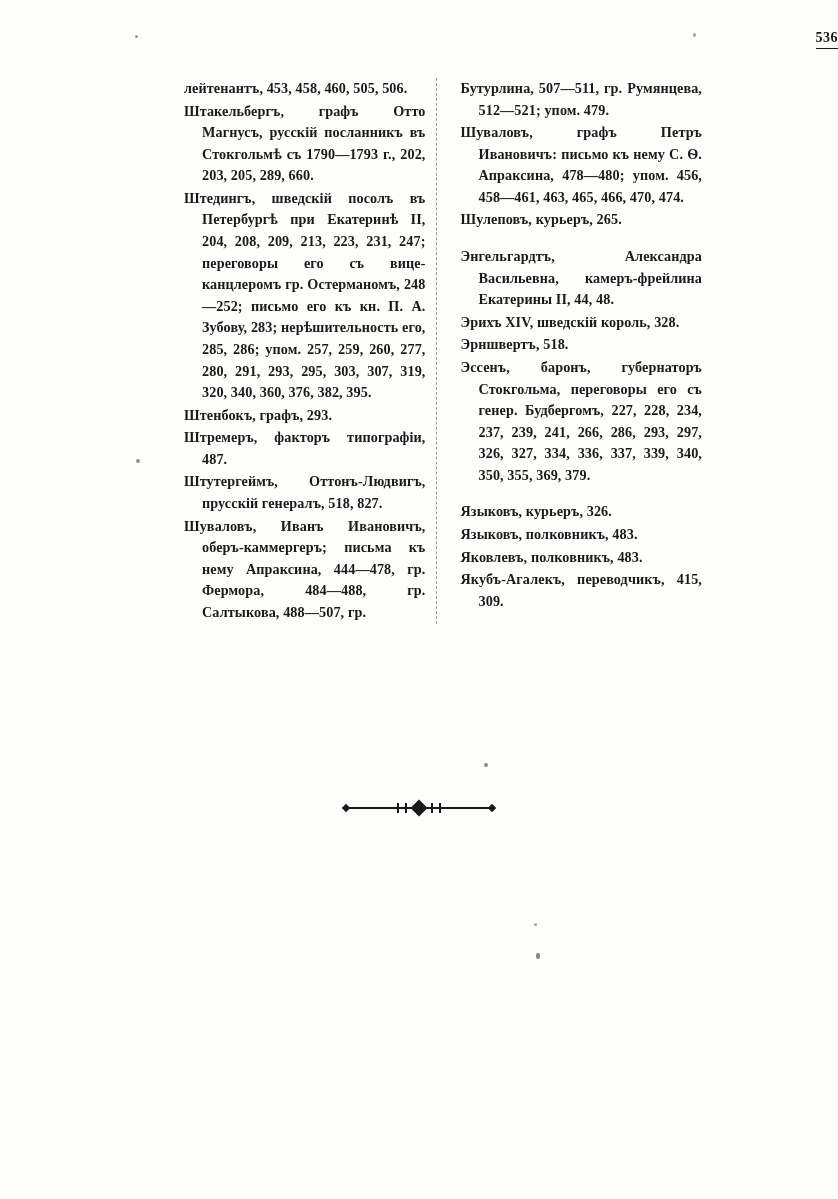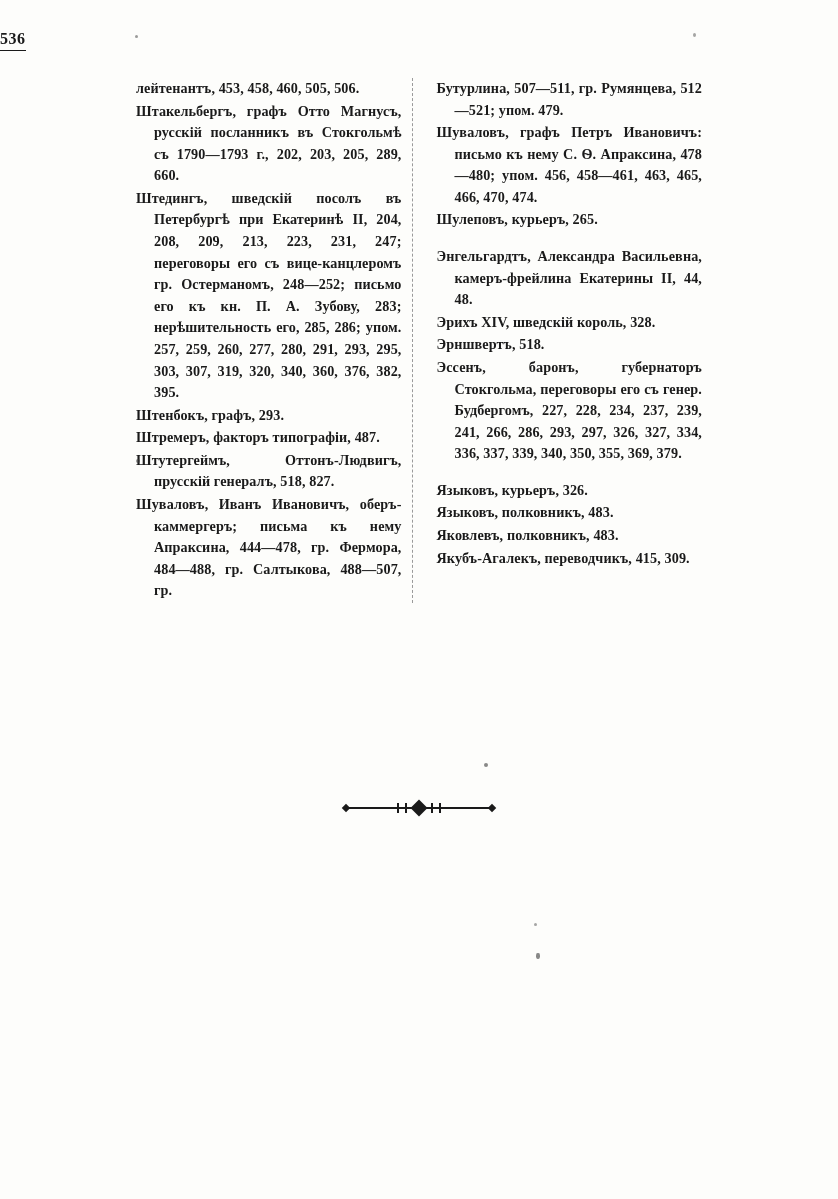--- a/index.html
+++ b/index.html
@@ -14,22 +14,22 @@
     background: #fdfdfb;
     font-family: "Liberation Serif", serif;
     color: #1a1a1a;
     overflow: hidden;
   }
   .page-number {
     position: absolute;
     top: 30px;
     left: 0;
     right: 0;
-    text-align: left;
-    font-size: 16px;
+    text-align: right;
+    font-size: 14px;
     font-weight: bold;
     letter-spacing: 0.5px;
   }
   .page-number .num {
     display: inline-block;
     padding-bottom: 2px;
     border-bottom: 1.5px solid #1a1a1a;
   }
   .columns {
     position: absolute;
@@ -40,20 +40,21 @@
     flex-direction: row;
     gap: 24px;
   }
   .col {
     width: 271px;
   }
   .col-left {
     border-right: 1px dashed #9a9a9a;
     padding-right: 10px;
     box-sizing: content-box;
+    margin-left: 48px;
   }
   .entry {
     font-size: 14.2px;
     line-height: 1.52;
     margin-bottom: 1px;
     text-indent: 0;
     padding-left: 18px;
     text-indent: -18px;
     text-align: justify;
     letter-spacing: 0.1px;

